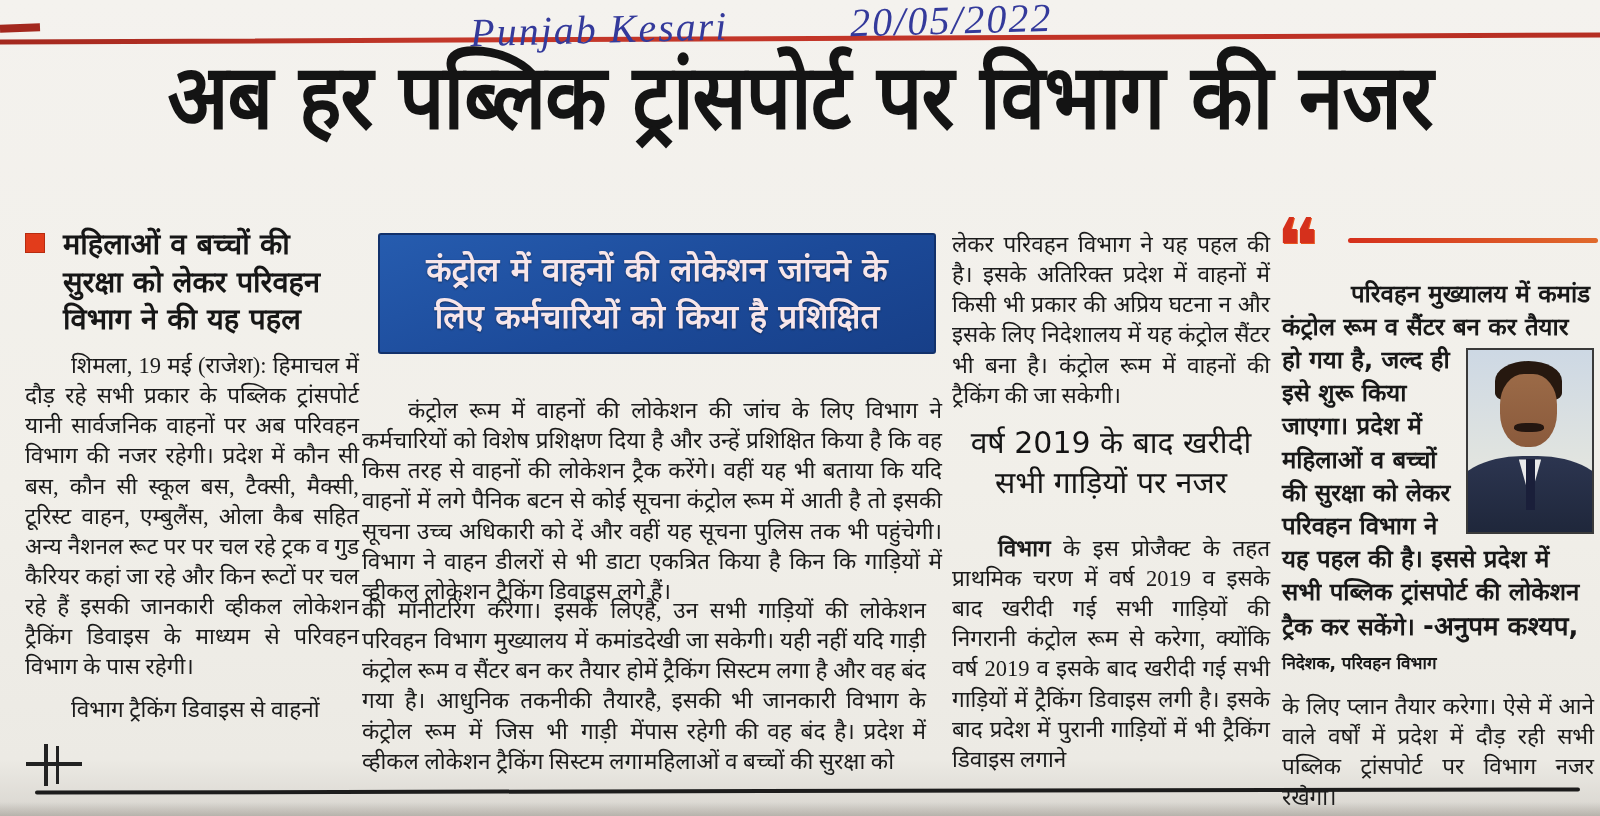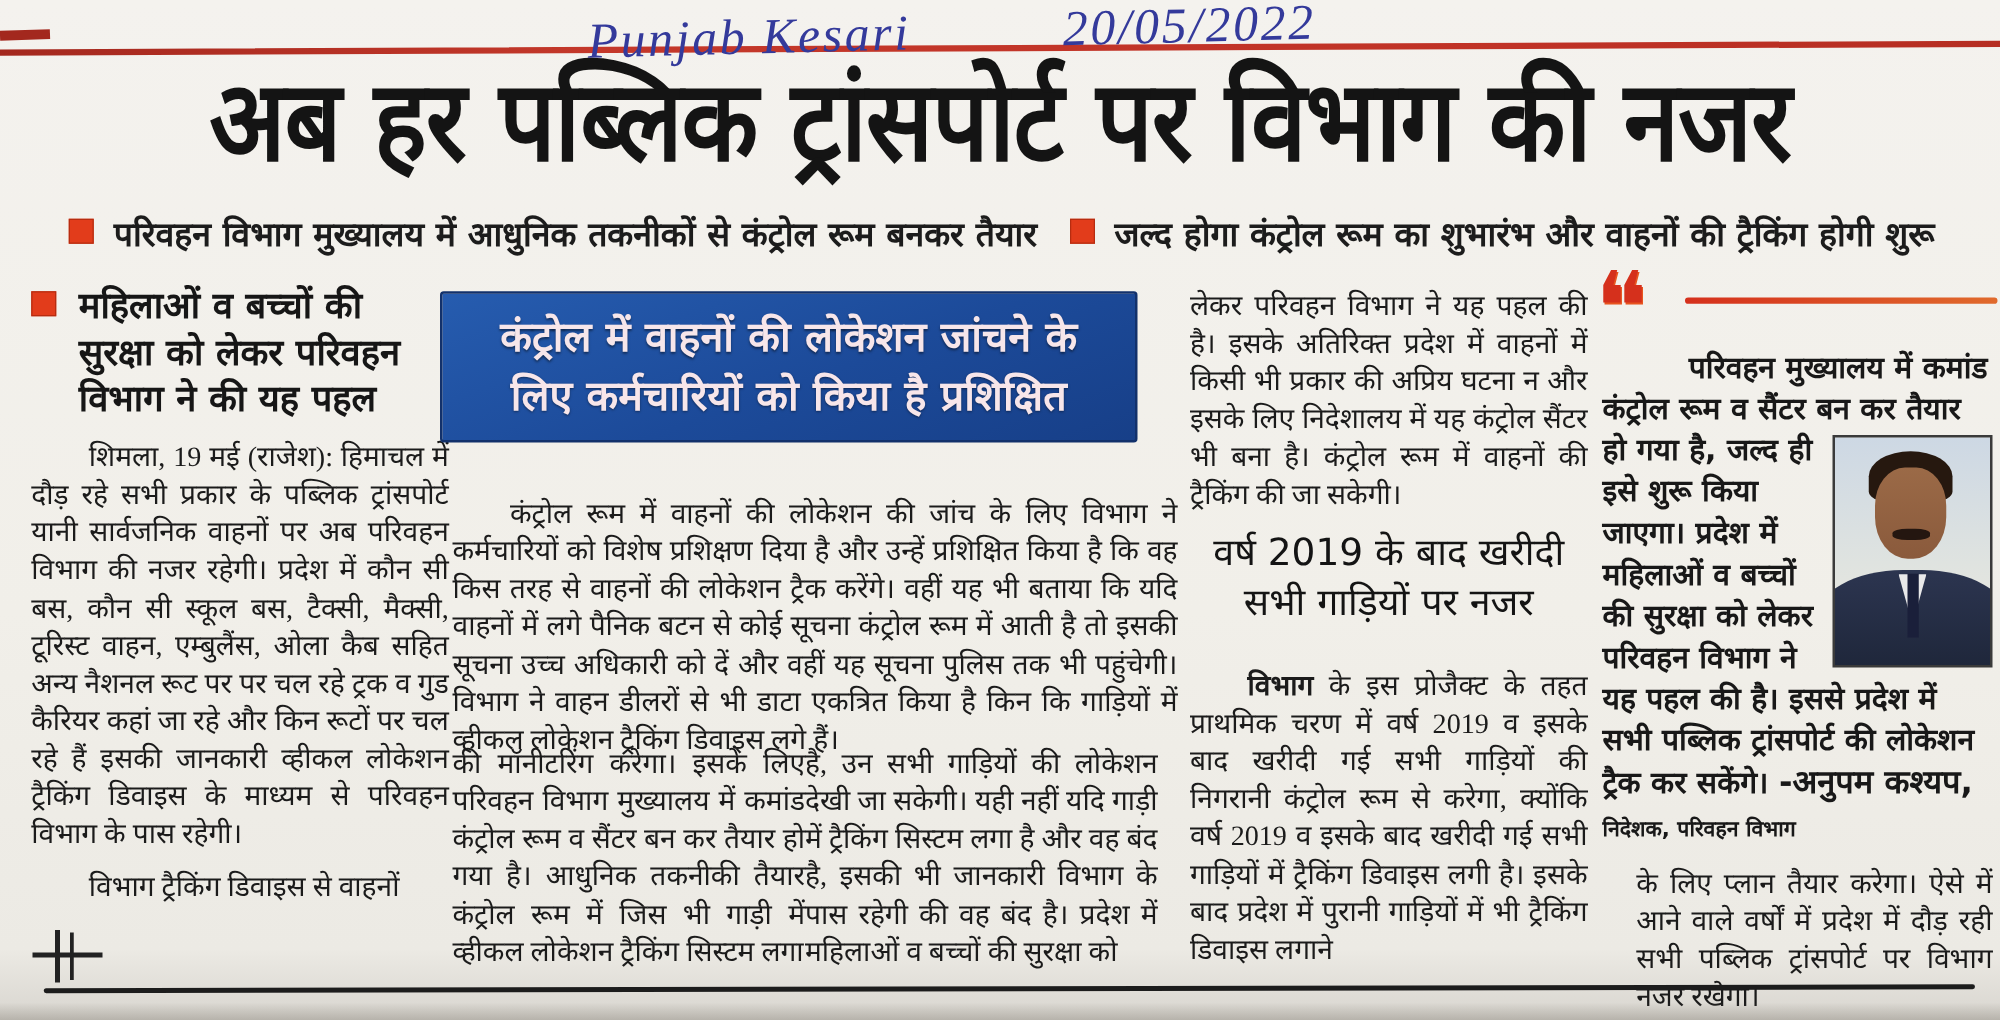--- a/index.html
+++ b/index.html
@@ -55,21 +55,21 @@
   
   .col1{ position:absolute; left:25px; top:226px; width:334px; }
   .col1-header{
     display:flex; gap:18px;
     font-family:"DejaVu Sans","Liberation Sans",sans-serif;
     font-weight:bold; font-size:29px; line-height:1.3; color:#161616;
   }
   .col1 .bodytext{ margin-top:12px; }
   
   .bluebox{
-    position:absolute; left:352px; top:233px; width:558px; height:121px;
+    position:absolute; left:378px; top:233px; width:558px; height:121px;
     background:linear-gradient(160deg,#265caf 0%, #1c4a99 55%, #173f88 100%);
     border:2px solid #12316b; border-radius:3px;
     display:flex; align-items:center; justify-content:center;
     padding:6px 28px; text-align:center;
   }
   .bluebox-text{
     font-family:"DejaVu Sans","Liberation Sans",sans-serif;
     font-weight:bold; font-size:33px; line-height:1.4; color:#f7e6ea;
     text-shadow:0 1px 2px rgba(0,0,0,.45);
   }
@@ -121,21 +121,21 @@
   .photo .mustache{ position:absolute; top:40%; left:37%; width:24%; height:5%;
     background:#241610; border-radius:40%; }
   .photo .suit{ position:absolute; bottom:-6%; left:-12%; width:124%; height:48%;
     background:linear-gradient(180deg,#2c3550,#1d2538); border-radius:45% 45% 0 0; }
   .photo .shirt{ position:absolute; bottom:18%; left:41%; width:18%; height:22%;
     background:#e9e9ea; clip-path:polygon(0 0,100% 0,50% 100%); }
   .photo .tie{ position:absolute; bottom:12%; left:47%; width:7%; height:28%;
     background:#1a1f3a; }
   .attr-name{ font-size:26px; font-weight:bold; }
   .attr-title{ font-size:17px; font-weight:bold; }
-  .col5-final{ margin-top:14px;margin-left:27px; }
+  .col5-final{ margin-top:14px; }
   
   .bottomrule{
     position:absolute; left:35px; top:789px; width:1545px; height:4px;
     background:#1c1c1c; transform:rotate(-0.12deg); border-radius:2px;
   }
   .cropmark{ position:absolute; left:26px; top:744px; width:56px; height:42px; }
   .cropmark .h{ position:absolute; left:0; top:18px; width:56px; height:4px; background:#222; }
   .cropmark .v1{ position:absolute; left:18px; top:0; width:4px; height:42px; background:#222; }
   .cropmark .v2{ position:absolute; left:30px; top:2px; width:3px; height:38px; background:#222; }
   
@@ -155,26 +155,20 @@
 
   <div class="scan-smudge"></div>
   <div class="redline"></div>
   <div class="handwriting">
     <span>Punjab Kesari</span>
     <span class="hw-date">20/05/2022</span>
   </div>
 
   <div class="headline">अब हर पब्लिक ट्रांसपोर्ट पर विभाग की नजर</div>
 
-  <div class="subheads">
-    <span class="bullet"></span>
-    <span class="sh-text">परिवहन विभाग मुख्यालय में आधुनिक तकनीकों से कंट्रोल रूम बनकर तैयार</span>
-    <span class="bullet"></span>
-    <span class="sh-text">जल्द होगा कंट्रोल रूम का शुभारंभ और वाहनों की ट्रैकिंग होगी शुरू</span>
-  </div>
 
   <div class="col1">
     <div class="col1-header">
       <span class="bullet"></span>
       <span>महिलाओं व बच्चों की सुरक्षा को लेकर परिवहन विभाग ने की यह पहल</span>
     </div>
     <p class="bodytext indent">शिमला, 19 मई (राजेश): हिमाचल में दौड़ रहे सभी प्रकार के पब्लिक ट्रांसपोर्ट यानी सार्वजनिक वाहनों पर अब परिवहन विभाग की नजर रहेगी। प्रदेश में कौन सी बस, कौन सी स्कूल बस, टैक्सी, मैक्सी, टूरिस्ट वाहन, एम्बुलैंस, ओला कैब सहित अन्य नैशनल रूट पर पर चल रहे ट्रक व गुड कैरियर कहां जा रहे और किन रूटों पर चल रहे हैं इसकी जानकारी व्हीकल लोकेशन ट्रैकिंग डिवाइस के माध्यम से परिवहन विभाग के पास रहेगी।</p>
     <p class="bodytext indent">विभाग ट्रैकिंग डिवाइस से वाहनों</p>
   </div>
 

